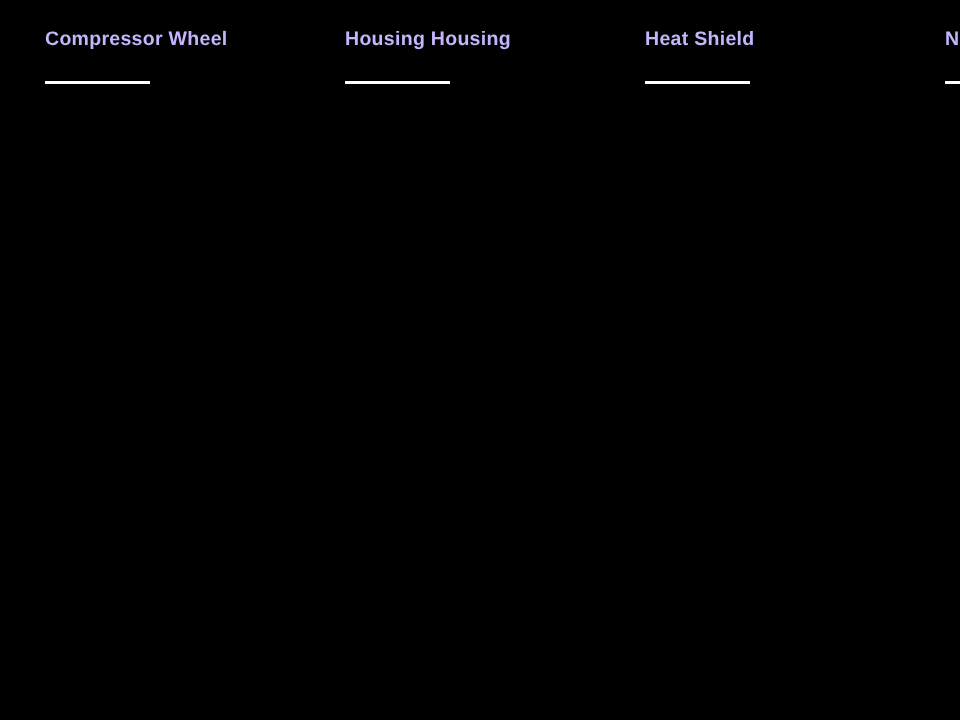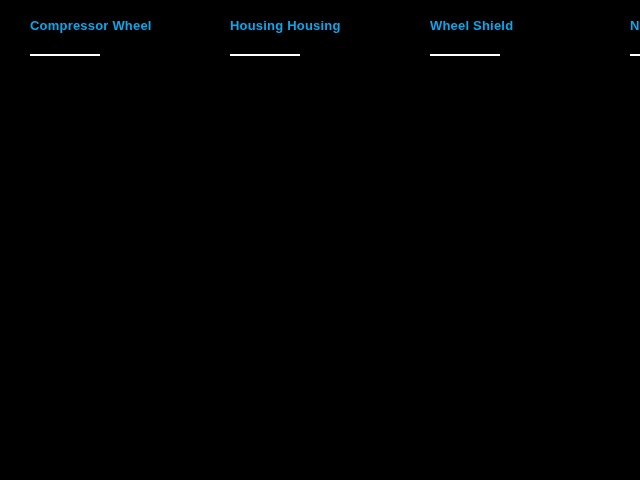--- a/index.html
+++ b/index.html
@@ -25,21 +25,21 @@
     grid-template-columns: 200px 200px 200px;
     grid-auto-rows: 60px;
     grid-auto-flow: column;
   }
   .field {
     color: #ffffff;
   }
   .field-label {
     font-size: 13px;
     font-weight: 700;
-    color: #0ea5e9;
+    color: #c4b5fd;
     line-height: 15px;
     letter-spacing: 0.2px;
     white-space: nowrap;
   }
   .blank-line {
     width: 70px;
     height: 2px;
     background: #ffffff;
     margin-top: 21px;
   }
@@ -52,21 +52,21 @@
 
     <div class="field">
       <div class="field-label">Compressor Wheel</div>
       <div class="blank-line"></div>
     </div>
     <div class="field">
       <div class="field-label">Housing Housing</div>
       <div class="blank-line"></div>
     </div>
     <div class="field">
-      <div class="field-label">Wheel Shield</div>
+      <div class="field-label">Heat Shield</div>
       <div class="blank-line"></div>
     </div>
     <div class="field">
       <div class="field-label">Noozles</div>
       <div class="blank-line"></div>
     </div>
 
   </div>
 </div>
 

